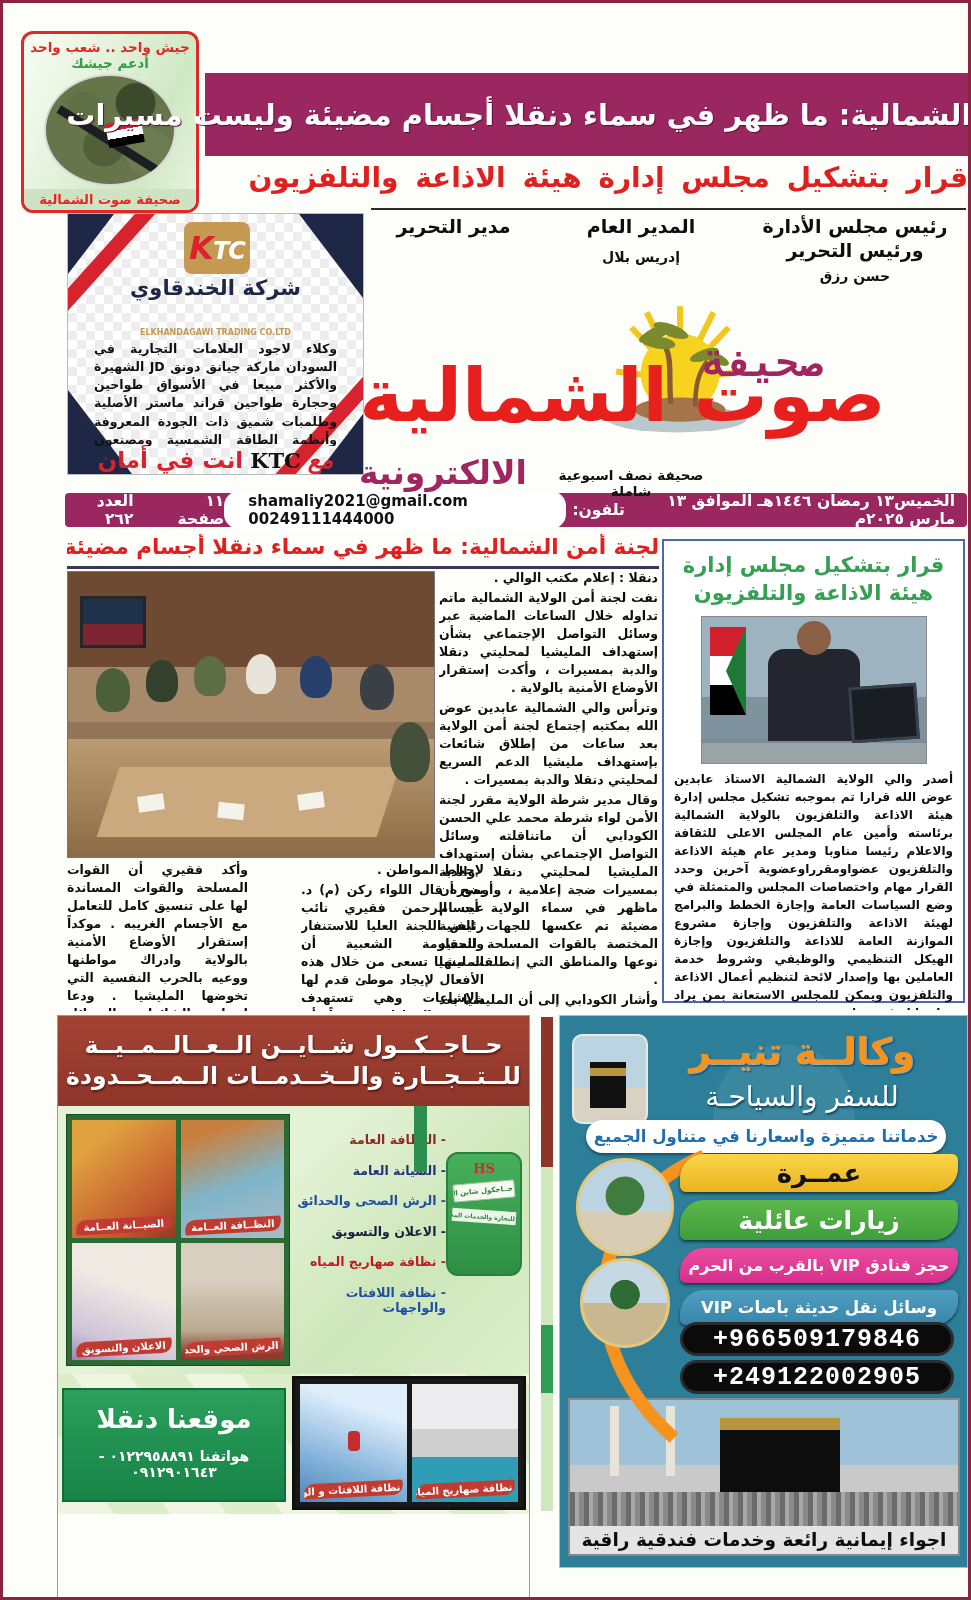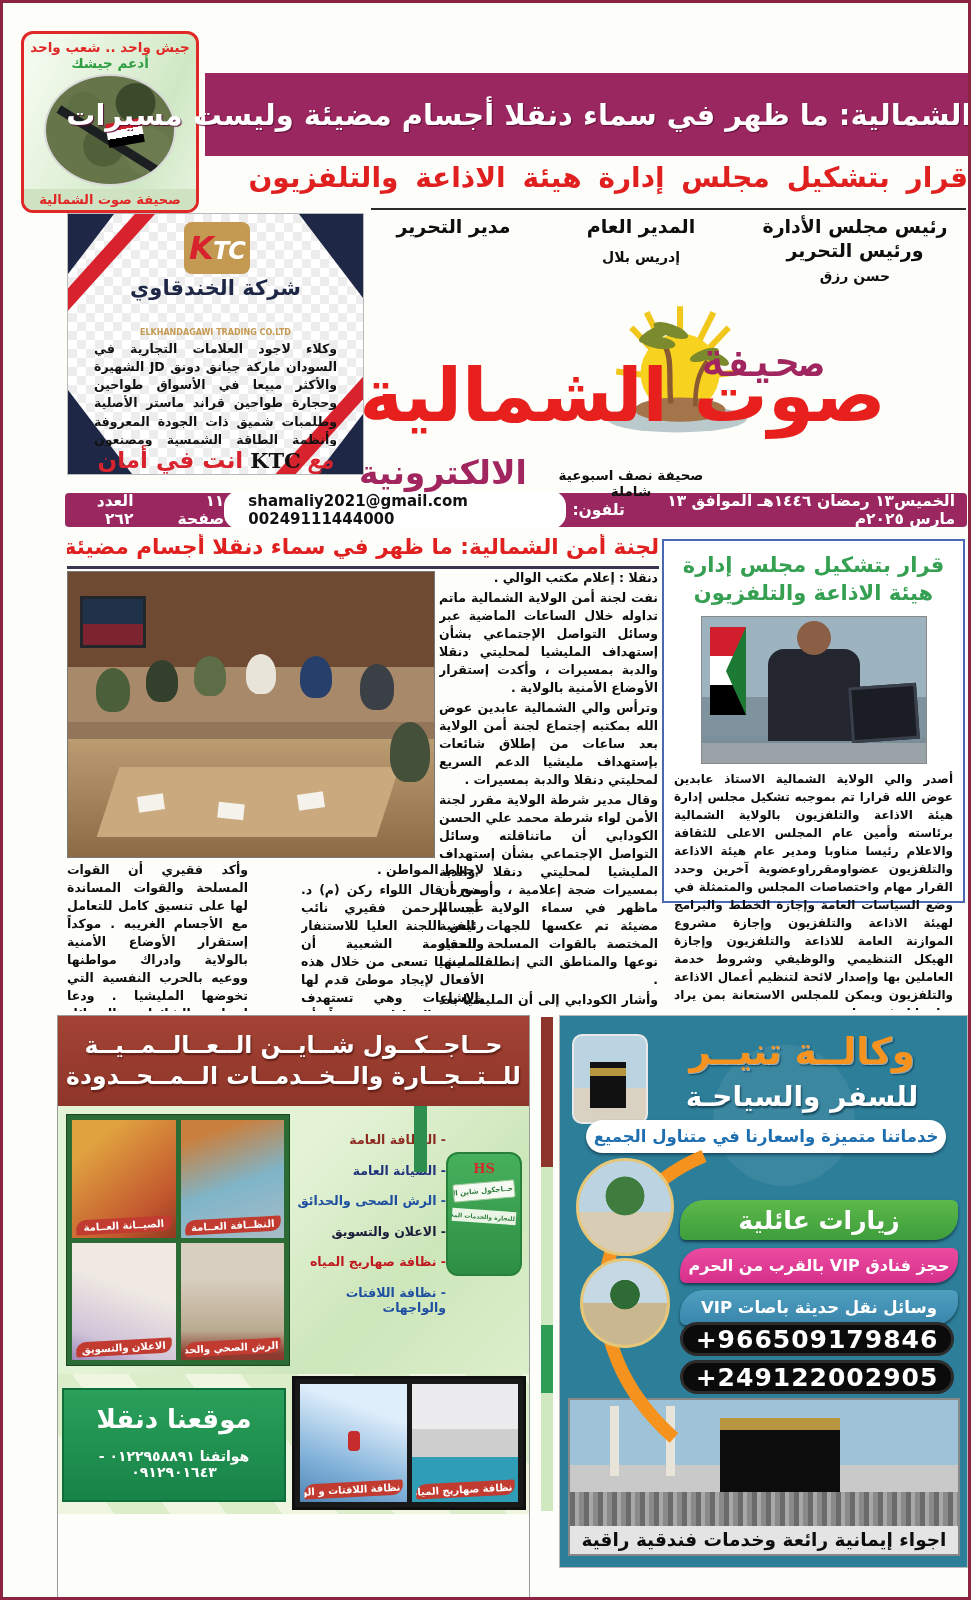--- a/index.html
+++ b/index.html
@@ -97,21 +97,21 @@
   .pm-p5{left:232px;top:84px;width:32px;height:42px;background:#27406b;}
   .pm-p6{left:292px;top:92px;width:34px;height:46px;background:#3b3f46;}
   .pm-p7{left:322px;top:150px;width:40px;height:60px;background:#44503a;}
   .col{color:#0d0d0d;font-size:12.5px;font-weight:bold;line-height:1.44;text-align:justify;overflow:hidden;}
   .col p{margin:0 0 2px 0;}
   .c1{left:436px;top:566px;width:219px;height:438px;}
   .c2{left:250px;top:858px;width:183px;height:150px;margin-left:48px;}
   .c3{left:64px;top:858px;width:181px;height:150px;}
 
   
-  .tvbox{left:659px;top:536px;width:303px;height:364px;border:2px solid #4a69b2;background:#fff;box-sizing:border-box;}
+  .tvbox{left:659px;top:536px;width:303px;height:464px;border:2px solid #4a69b2;background:#fff;box-sizing:border-box;}
   .tv-h{margin-top:10px;text-align:center;color:#35a052;font-size:21px;font-weight:bold;line-height:1.35;}
   .photo-official{position:relative;width:224px;height:146px;margin:8px auto 6px;overflow:hidden;border:1px solid #888;
         background:linear-gradient(180deg,#9db4c0 0 55%,#7e939e 55% 80%,#6b7f8a);}
   .po-flag{position:absolute;left:8px;top:10px;width:36px;height:88px;
         background:linear-gradient(#d21f2e 0 33%,#fff 33% 66%,#000 66%);}
   .po-flag::after{content:"";position:absolute;right:0;top:0;border-top:44px solid transparent;border-bottom:44px solid transparent;
         border-right:20px solid #1d7a34;}
   .po-man{position:absolute;left:66px;bottom:22px;width:92px;height:92px;background:#23262e;border-radius:16px 16px 0 0;}
   .po-man::before{content:"";position:absolute;left:29px;top:-28px;width:34px;height:34px;border-radius:50%;background:#8a5f46;}
   .po-monitor{position:absolute;right:8px;bottom:22px;width:62px;height:50px;background:#1a1d24;border:3px solid #39404b;transform:rotate(-4deg);}
@@ -163,39 +163,39 @@
 
   
   .tn{left:556px;top:1012px;width:409px;height:553px;background:#2d7e99;border:1px solid #b8b8b8;box-sizing:border-box;overflow:hidden;
       background-image:radial-gradient(circle at 55% 18%,rgba(255,255,255,.07) 0 70px,transparent 71px);}
   .tn-kaaba{position:absolute;left:12px;top:18px;width:72px;height:86px;background:linear-gradient(#bcd3e2 0 60%,#d9d2c2 60%);
       border-radius:10px;border:2px solid #e8e8e8;}
   .tn-kaaba::after{content:"";position:absolute;left:16px;top:26px;width:36px;height:40px;background:#111;
       border-top:6px solid #111;box-shadow:inset 0 8px 0 #b8963f;}
   .tn-name{position:absolute;left:86px;top:14px;width:312px;text-align:center;color:#f6921e;font-size:37px;font-weight:bold;
       text-shadow:1px 1px 0 #ffffff88,2px 2px 2px #14455a;}
-  .tn-sub{position:absolute;left:86px;top:64px;width:312px;text-align:center;color:#fff;font-size:28px;font-weight:bold;
+  .tn-sub{position:absolute;left:86px;top:64px;width:312px;text-align:center;color:#fff;font-size:28px;font-weight:normal;
       text-shadow:1px 2px 2px #14455a;}
   .tn-pill{position:absolute;left:26px;top:104px;width:360px;height:33px;background:#fff;border-radius:18px;color:#1f6fb0;
       font-size:16.5px;font-weight:bold;display:flex;align-items:center;justify-content:center;box-shadow:0 2px 3px #1a4a5e;}
   .tn-swoosh{position:absolute;left:-6px;top:130px;z-index:1;}
   .tn-circ{position:absolute;border-radius:50%;border:3px solid #e6c77a;z-index:2;overflow:hidden;}
   .tn-c1{left:16px;top:142px;width:92px;height:92px;background:
       radial-gradient(circle at 50% 38%,#3f7d3f 0 26%,transparent 27%),linear-gradient(#bcd3e2 0 55%,#d8cdb4 55%);}
   .tn-c2{left:20px;top:242px;width:84px;height:84px;background:
       radial-gradient(circle at 50% 40%,#2f6b35 0 22%,transparent 23%),linear-gradient(#c5d8e4 0 50%,#c9b88f 50%);}
   .tn-r{position:absolute;left:120px;width:278px;display:flex;align-items:center;justify-content:center;color:#fff;
       font-weight:bold;border-radius:24px 6px 24px 6px;box-shadow:0 2px 3px #123c4e;z-index:2;}
   .r1{top:138px;height:38px;background:linear-gradient(#f9d648,#eab31f);color:#111;font-size:26px;}
   .r2{top:184px;height:40px;background:linear-gradient(#5cb849,#3f9e3c);font-size:25px;}
   .r3{top:232px;height:35px;background:linear-gradient(#ec4ba0,#d62f8b);font-size:16px;}
   .r4{top:274px;height:35px;background:linear-gradient(#4e9fc0,#3a85ab);font-size:16.5px;}
   .tn-ph{position:absolute;left:120px;width:274px;height:34px;background:#0b0b0b;border:3px solid #2c2c2c;border-radius:19px;
       color:#fff;font-weight:bold;font-size:25px;letter-spacing:1px;direction:ltr;display:flex;align-items:center;
-      justify-content:center;box-sizing:border-box;z-index:3;}
+      justify-content:center;box-sizing:border-box;z-index:3;font-family:Liberation Mono, monospace;}
   .p1{top:306px;} .p2{top:344px;}
   .tn-photo{position:absolute;left:8px;top:382px;width:392px;height:158px;border:2px solid #888;box-sizing:border-box;overflow:hidden;
       background:linear-gradient(180deg,#9ec2d8 0 42%,#c9c9c9 42% 72%,#dcdcdc 72%);}
   .tn-min{position:absolute;width:9px;height:70px;background:#e8e4da;top:6px;}
   .m1{left:40px;} .m2{left:96px;}
   .tn-cube{position:absolute;left:150px;top:18px;width:120px;height:78px;background:#0d0d0d;box-shadow:inset 0 12px 0 #b8963f;}
   .tn-crowd{position:absolute;left:0;bottom:28px;width:100%;height:34px;
       background:repeating-linear-gradient(90deg,#6b6b6b 0 5px,#a8a8a8 5px 9px,#8a8a8a 9px 14px);filter:grayscale(1);}
   .tn-cap{position:absolute;left:0;bottom:0;width:100%;height:28px;background:#e6e6e6cc;color:#0d0d0d;font-size:18.5px;
       font-weight:bold;text-align:center;line-height:28px;}
@@ -400,20 +400,21 @@
   <div class="abs tn">
     <div class="tn-kaaba"></div>
     <div class="tn-name">وكالــة تنيــر</div>
     <div class="tn-sub">للسفر والسياحـة</div>
     <div class="tn-pill">خدماتنا متميزة واسعارنا في متناول الجميع</div>
     <svg class="tn-swoosh" width="160" height="300">
       <path d="M150 10 C 30 60, 16 200, 120 292" stroke="#f6921e" stroke-width="13" fill="none"></path>
     </svg>
     <div class="tn-circ tn-c1"></div>
     <div class="tn-circ tn-c2"></div>
+    <div class="tn-r r1">عمــرة</div>
     <div class="tn-r r2">زيارات عائلية</div>
     <div class="tn-r r3">حجز فنادق VIP بالقرب من الحرم</div>
     <div class="tn-r r4">وسائل نقل حديثة باصات VIP</div>
     <div class="tn-ph p1">+966509179846</div>
     <div class="tn-ph p2">+249122002905</div>
     <div class="tn-photo">
       <div class="tn-min m1"></div>
       <div class="tn-min m2"></div>
       <div class="tn-cube"></div>
       <div class="tn-crowd"></div>

